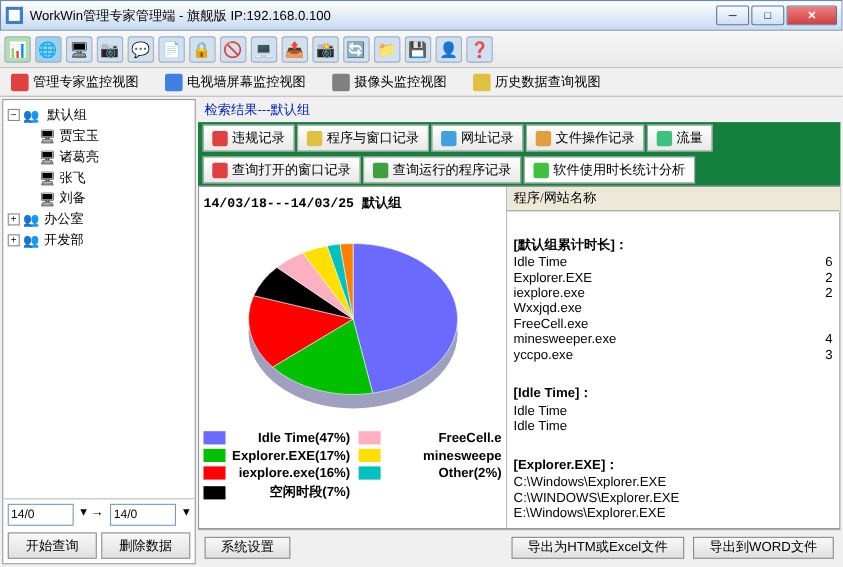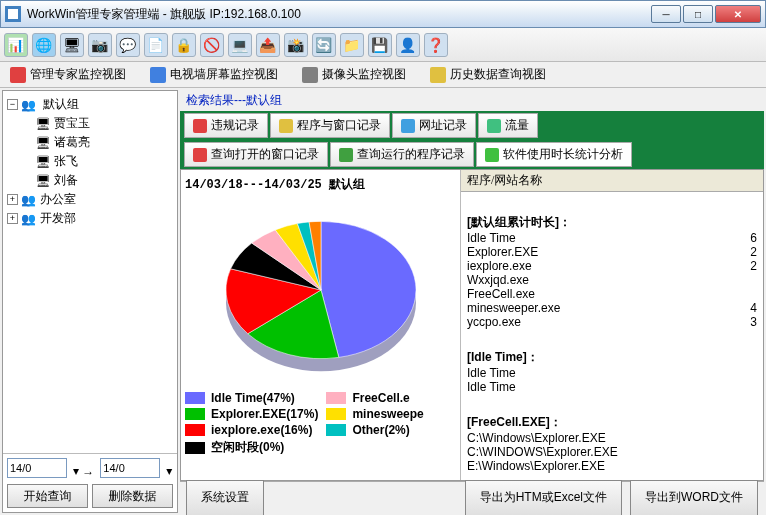--- a/index.html
+++ b/index.html
@@ -21,49 +21,49 @@
 
 .main { display: flex; height: 427px; }
 .sidebar { width: 176px; background: #fff; border: 1px solid #999; margin: 2px; display: flex; flex-direction: column; }
 .tree { flex: 1; overflow: auto; padding: 4px; font-size: 12px; }
 .treenode { display: flex; align-items: center; gap: 3px; padding: 1px 0; white-space: nowrap; }
 .treenode .exp { width: 11px; height: 11px; border: 1px solid #888; display: inline-flex; align-items: center; justify-content: center; font-size: 9px; line-height: 1; background: #fff; color: #000; }
 .treenode .ticon { width: 16px; height: 16px; display: inline-flex; align-items: center; justify-content: center; font-size: 12px; }
 .indent1 { padding-left: 28px; }
 
 .sidebottom { padding: 4px; border-top: 1px solid #bbb; }
-.daterow { display: flex; gap: 6px; align-items: flex-end; margin-bottom: 6px; }
+.daterow { display: flex; gap: 6px; align-items: flex-start; margin-bottom: 6px; }
 .dateinp { width: 60px; height: 20px; border: 1px solid #7a9ac0; font-size: 11px; padding: 0 2px; background: #fff; }
 .btnrow { display: flex; gap: 4px; }
 .btn { flex: 1; height: 24px; border: 1px solid #888; background: linear-gradient(#f8f8f8, #e0e0e0); font-size: 12px; cursor: pointer; }
 
 .content { flex: 1; display: flex; flex-direction: column; margin: 2px 2px 2px 0; }
 .searchres { color: #0020c0; font-size: 12px; padding: 2px 6px; }
 .rectabs { display: flex; flex-wrap: wrap; gap: 2px; padding: 2px 4px; background: #15803d; }
 .rectab { display: flex; align-items: center; gap: 4px; padding: 3px 8px; border: 1px solid #aaa; background: linear-gradient(#fff, #e8e8e8); font-size: 12px; cursor: pointer; white-space: nowrap; }
 .rectab .ricon { width: 14px; height: 14px; border-radius: 2px; }
 
 .chartarea { flex: 1; display: flex; border: 1px solid #999; background: #fff; overflow: hidden; }
 .chartpane { width: 280px; display: flex; flex-direction: column; padding: 4px; border-right: 1px solid #bbb; }
 .chartheader { font-size: 12px; font-weight: bold; padding: 2px 0; font-family: "Courier New", monospace; }
 .piesvg { width: 230px; height: 190px; align-self: center; }
 .legend { display: grid; grid-template-columns: 1fr 1fr; gap: 2px 8px; font-size: 12px; font-family: "Courier New", SimSun, monospace; font-weight: bold; padding-top: 6px; }
-.legitem { display: flex; align-items: center; gap: 6px; }
+.legitem { display: flex; align-items: center; gap: 6px; justify-content: space-between; }
 .legswatch { width: 20px; height: 12px; }
 
 .listpane { flex: 1; overflow: auto; font-family: "Courier New", SimSun, monospace; font-size: 12px; }
 .listheader { background: #ece9d8; border-bottom: 1px solid #aaa; padding: 2px 6px; font-family: SimSun; position: sticky; top: 0; }
 .listbody { padding: 2px 6px; }
 .listline { white-space: nowrap; display: flex; }
 .listline .ln { flex: 1; overflow: hidden; }
 .listline .lv { width: 16px; text-align: right; }
 .listgroup { font-weight: bold; margin-top: 20px; }
 
 .bottombar { height: 32px; display: flex; align-items: center; padding: 0 6px; gap: 8px; border-top: 1px solid #aaa; background: #f0f0f0; }
-.botbtn { height: 36px; padding: 0 14px; border: 1px solid #888; background: linear-gradient(#f8f8f8, #e0e0e0); font-size: 12px; cursor: pointer; }
+.botbtn { height: 20px; padding: 0 14px; border: 1px solid #888; background: linear-gradient(#f8f8f8, #e0e0e0); font-size: 12px; cursor: pointer; }
 .botspacer { flex: 1; }
 </style>
 </head>
 <body>
 
 <div class="titlebar">
   <svg class="appicon" viewBox="0 0 16 16">
       <rect width="16" height="16" fill="#4080c0"></rect>
       <rect x="3" y="3" width="10" height="10" fill="#fff"></rect>
     </svg>
@@ -173,20 +173,24 @@
         </div>
       <div class="rectab">
           <span class="ricon" style="background:#e0c040"></span>
           <span>程序与窗口记录</span>
         </div>
       <div class="rectab">
           <span class="ricon" style="background:#40a0e0"></span>
           <span>网址记录</span>
         </div>
       <div class="rectab">
+          <span class="ricon" style="background:#e0a040"></span>
+          <span>文件操作记录</span>
+        </div>
+      <div class="rectab">
           <span class="ricon" style="background:#40c080"></span>
           <span>流量</span>
         </div>
     </div>
     <div class="rectabs">
       <div class="rectab">
           <span class="ricon" style="background:#e04040"></span>
           <span>查询打开的窗口记录</span>
         </div>
       <div class="rectab">
@@ -236,21 +240,21 @@
           <div class="legitem">
               <span class="legswatch" style="background:#ff0000"></span>
               <span>iexplore.exe(16%)</span>
             </div>
           <div class="legitem">
               <span class="legswatch" style="background:#00c0c0"></span>
               <span>Other(2%)</span>
             </div>
           <div class="legitem">
               <span class="legswatch" style="background:#000000"></span>
-              <span>空闲时段(0%)</span>
+              <span>空闲时段(7%)</span>
             </div>
         </div>
       </div>
 
       <div class="listpane">
         <div class="listheader">程序/网站名称</div>
         <div class="listbody">
           <div class="listline listgroup">
               <span class="ln">[默认组累计时长]：</span>
             </div>
@@ -283,21 +287,21 @@
           <div class="listline listgroup">
               <span class="ln">[Idle Time]：</span>
             </div>
           <div class="listline">
               <span class="ln">Idle Time</span>
             </div>
           <div class="listline">
               <span class="ln">Idle Time</span>
             </div>
           <div class="listline listgroup">
-              <span class="ln">[FreeCell.EXE]：</span>
+              <span class="ln">[Explorer.EXE]：</span>
             </div>
           <div class="listline">
               <span class="ln">C:\Windows\Explorer.EXE</span>
             </div>
           <div class="listline">
               <span class="ln">C:\WINDOWS\Explorer.EXE</span>
             </div>
           <div class="listline">
               <span class="ln">E:\Windows\Explorer.EXE</span>
             </div>

